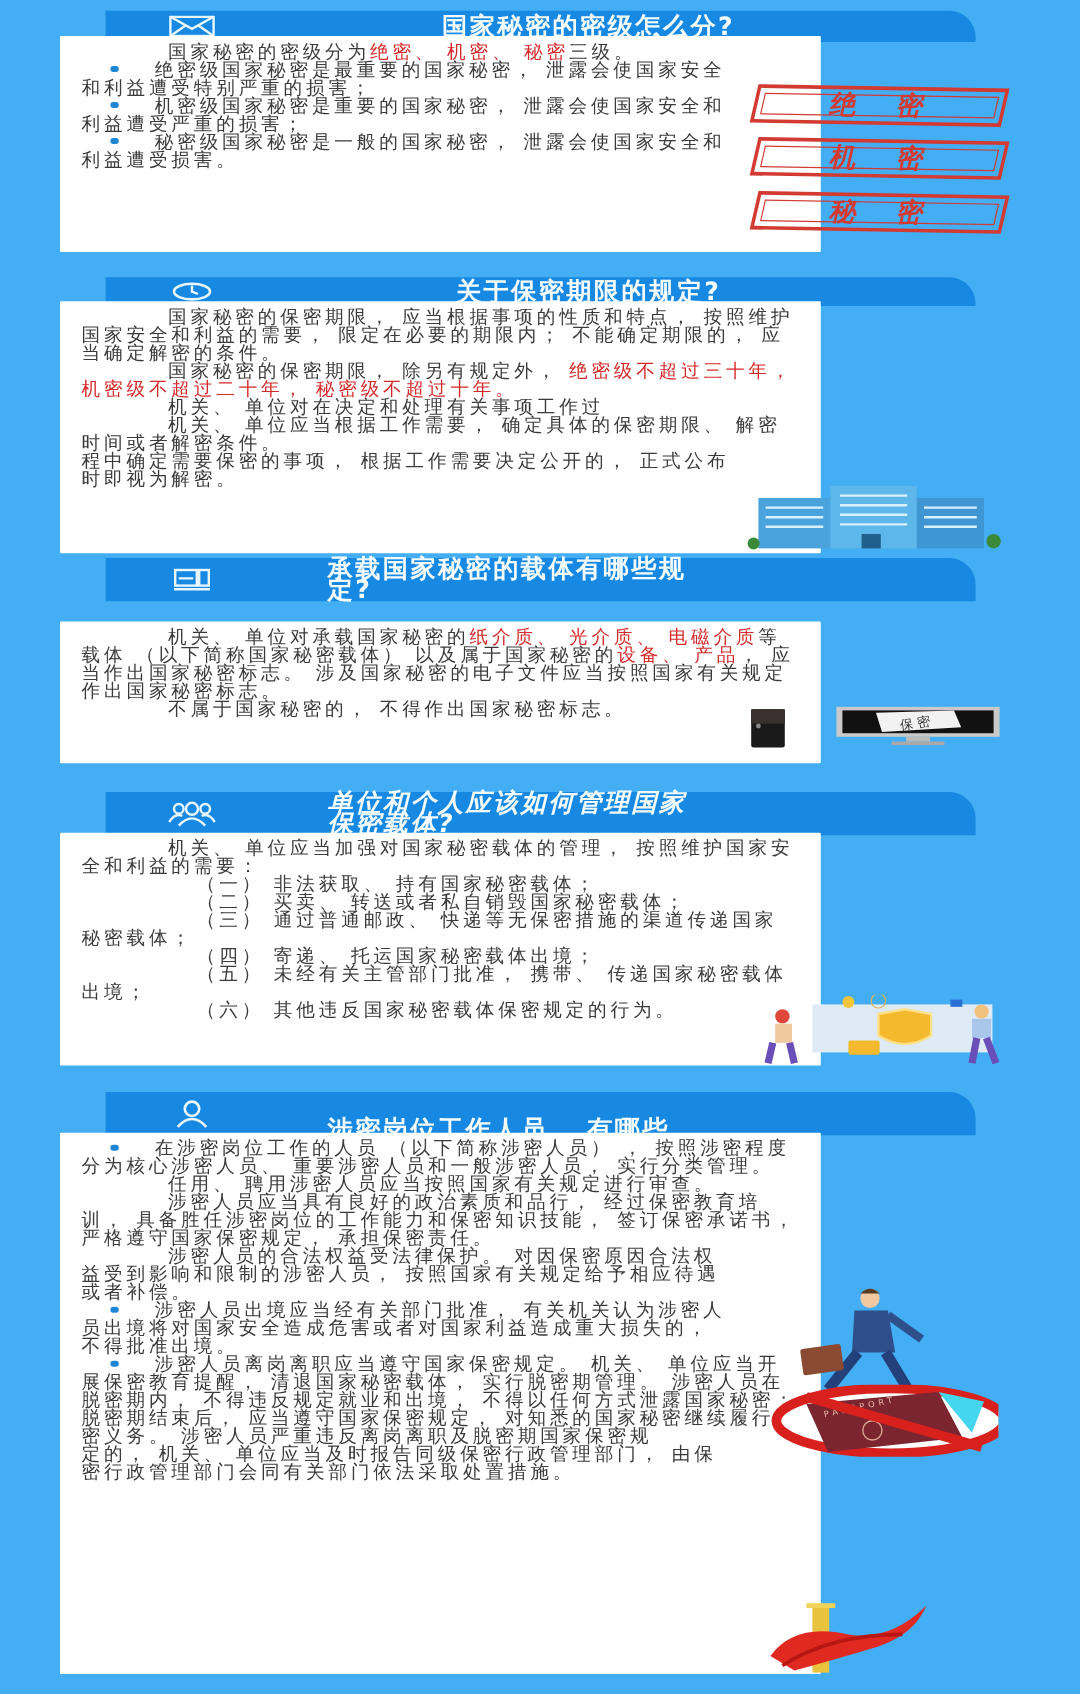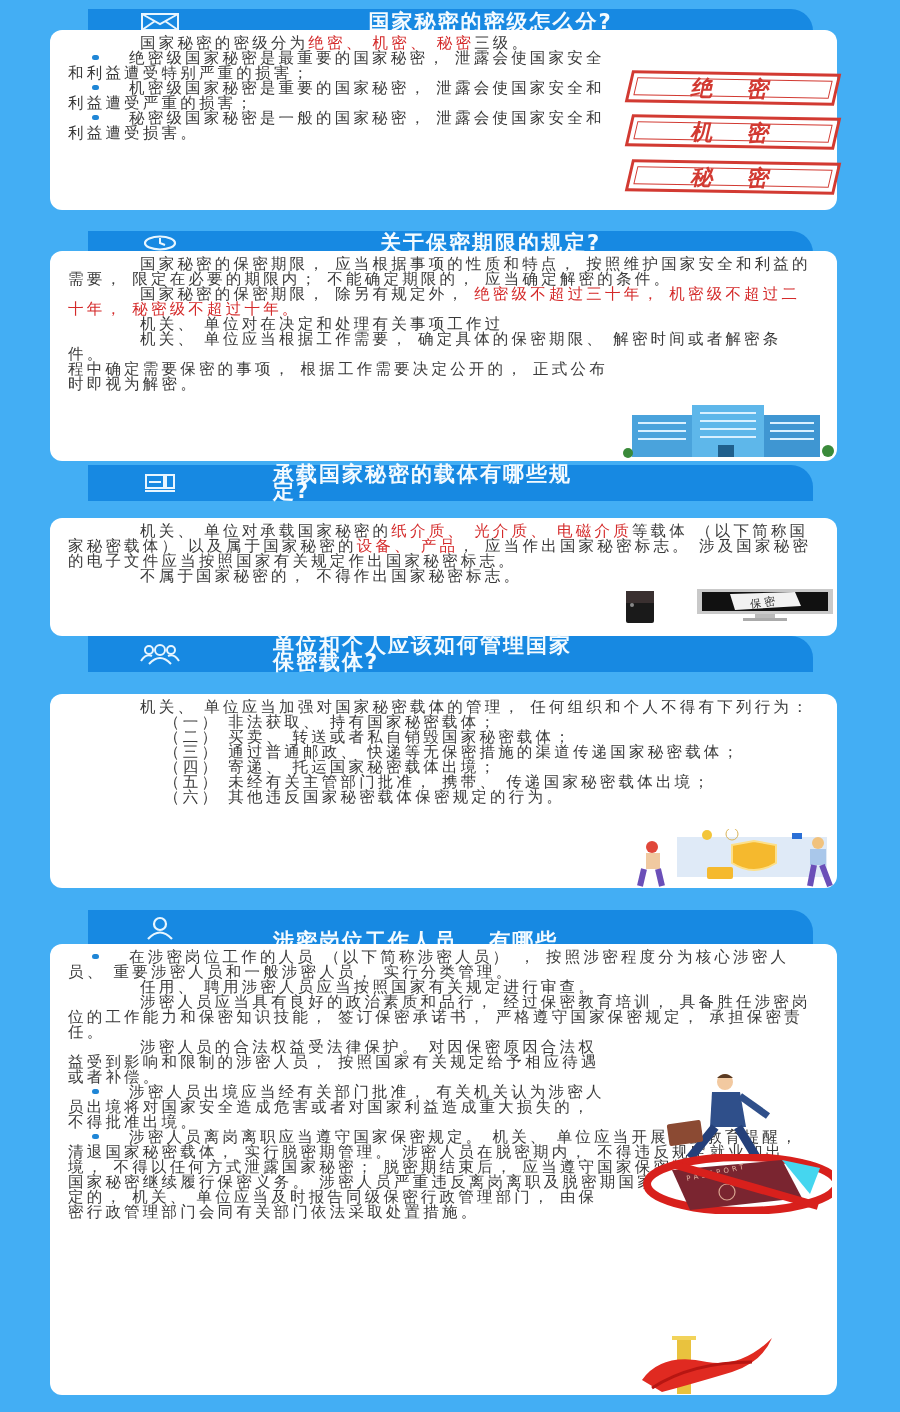--- a/index.html
+++ b/index.html
@@ -21,22 +21,22 @@
     width:40px; height:24px;
     display:flex; align-items:center; justify-content:center;
   }
   .hdr .title {
     position:absolute; left:185px; right:20px;
     font-size:21px; line-height:17px; letter-spacing:2px;
     color:#f4fbff;
   }
   .hdr.one .title { text-align:center; left:100px; }
   .card {
-    position:absolute; left:50px; width:787px;
-    background:#fff; border-radius:12px;
+    position:absolute; left:50px; width:634px;
+    background:#fff; border-radius:1px;
     box-sizing:border-box; padding:6px 20px 14px 18px;
     color:#3a3a3a;
     font-size:15.5px; line-height:15px;
     letter-spacing:3.2px;
   }
   .card p { margin:0; }
   .red { color:#d42a2a; }
   .ind { text-indent:72px; }
   .ind2 { text-indent:96px; }
   .bul::before {
@@ -143,37 +143,37 @@
       <rect x="2" y="1" width="136" height="25" fill="#c9c9c9"></rect>
       <rect x="7" y="4" width="126" height="19" fill="#111"></rect>
       <polygon points="35,6 100,4 106,18 40,22" fill="#f2f2f2"></polygon>
       <text x="55" y="18" font-size="11" fill="#333" font-family="DejaVu Sans, sans-serif" transform="rotate(-8 70 14)">保密</text>
       <rect x="60" y="26" width="20" height="4" fill="#bbb"></rect>
         <rect x="48" y="30" width="44" height="3" fill="#aaa"></rect>
     </svg>
   </div>
 </div>
 
-<div class="hdr" style="top:636px;height:36px;">
+<div class="hdr" style="top:660px;height:36px;font-style:italic;">
   <span class="ico">
     <svg width="40" height="22" viewBox="0 0 40 22">
         <g fill="none" stroke="#e8f6ff" stroke-width="2">
           <circle cx="20" cy="7" r="5"></circle>
           <path d="M9 21 Q20 9 31 21"></path>
           <circle cx="9" cy="7" r="4"></circle>
           <path d="M1 18 Q6 10 12 13"></path>
           <circle cx="31" cy="7" r="4"></circle>
           <path d="M39 18 Q34 10 28 13"></path>
         </g>
       </svg>
   </span>
   <span class="title" style="width:300px;">单位和个人应该如何管理国家保密载体?</span>
 </div>
 <div class="card" style="top:694px;height:194px;">
-  <p class="ind">机关、 单位应当加强对国家秘密载体的管理， 任何组织和个人不得有下列行为：</p>
+  <p class="ind">机关、 单位应当加强对国家秘密载体的管理， 按照维护国家安全和利益的需要：</p>
   <p class="ind2">（一） 非法获取、 持有国家秘密载体；</p>
   <p class="ind2">（二） 买卖、 转送或者私自销毁国家秘密载体；</p>
   <p class="ind2">（三） 通过普通邮政、 快递等无保密措施的渠道传递国家秘密载体；</p>
   <p class="ind2">（四） 寄递、 托运国家秘密载体出境；</p>
   <p class="ind2">（五） 未经有关主管部门批准， 携带、 传递国家秘密载体出境；</p>
   <p class="ind2 narrow">（六） 其他违反国家秘密载体保密规定的行为。</p>
   <div class="art" style="left:582px;top:135px;">
     <svg width="210" height="58" viewBox="0 0 210 58">
       <rect x="45" y="8" width="150" height="40" fill="#dfeaf7"></rect>
       <circle cx="75" cy="6" r="5" fill="#f3c53a"></circle>

